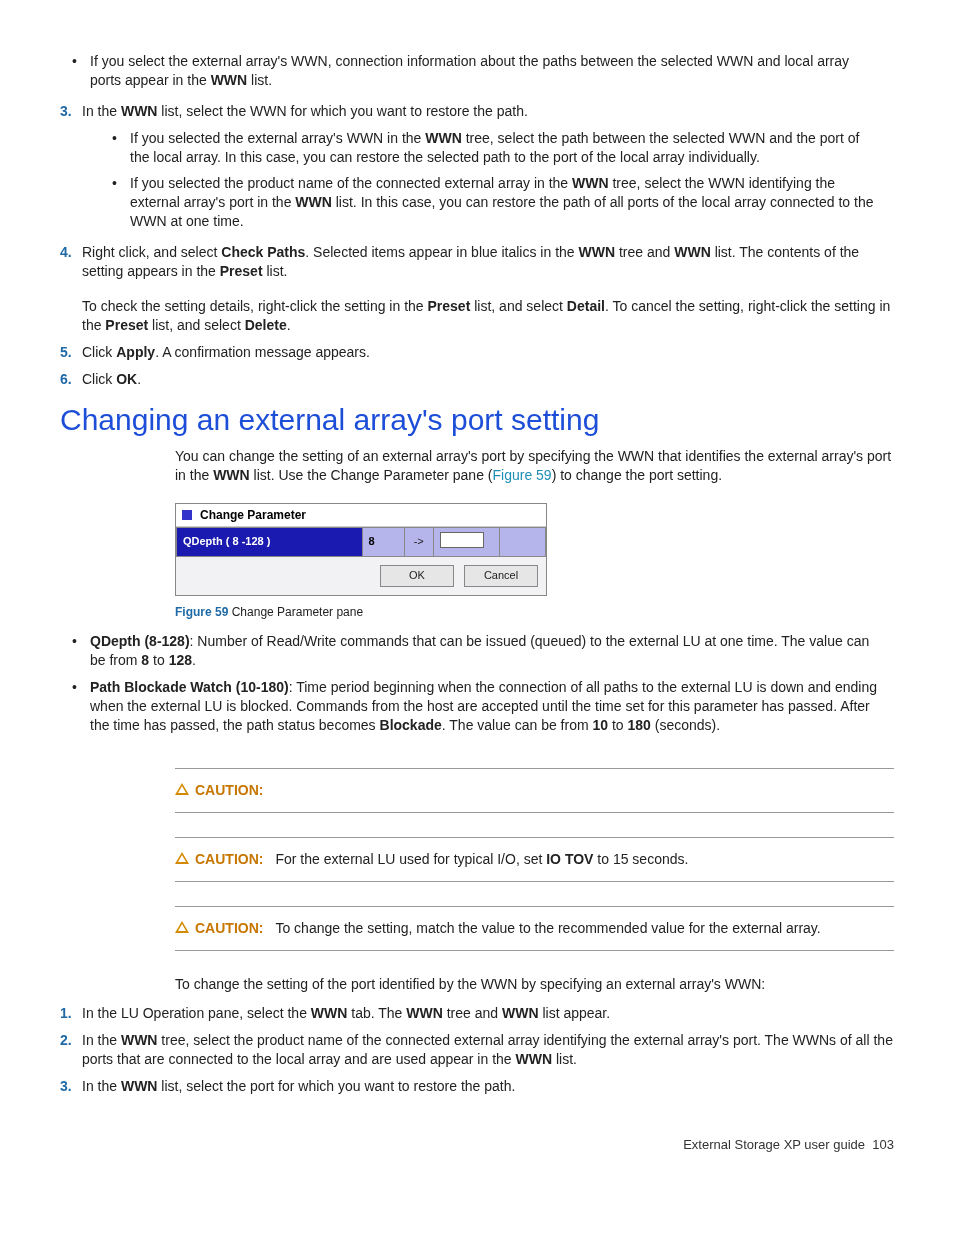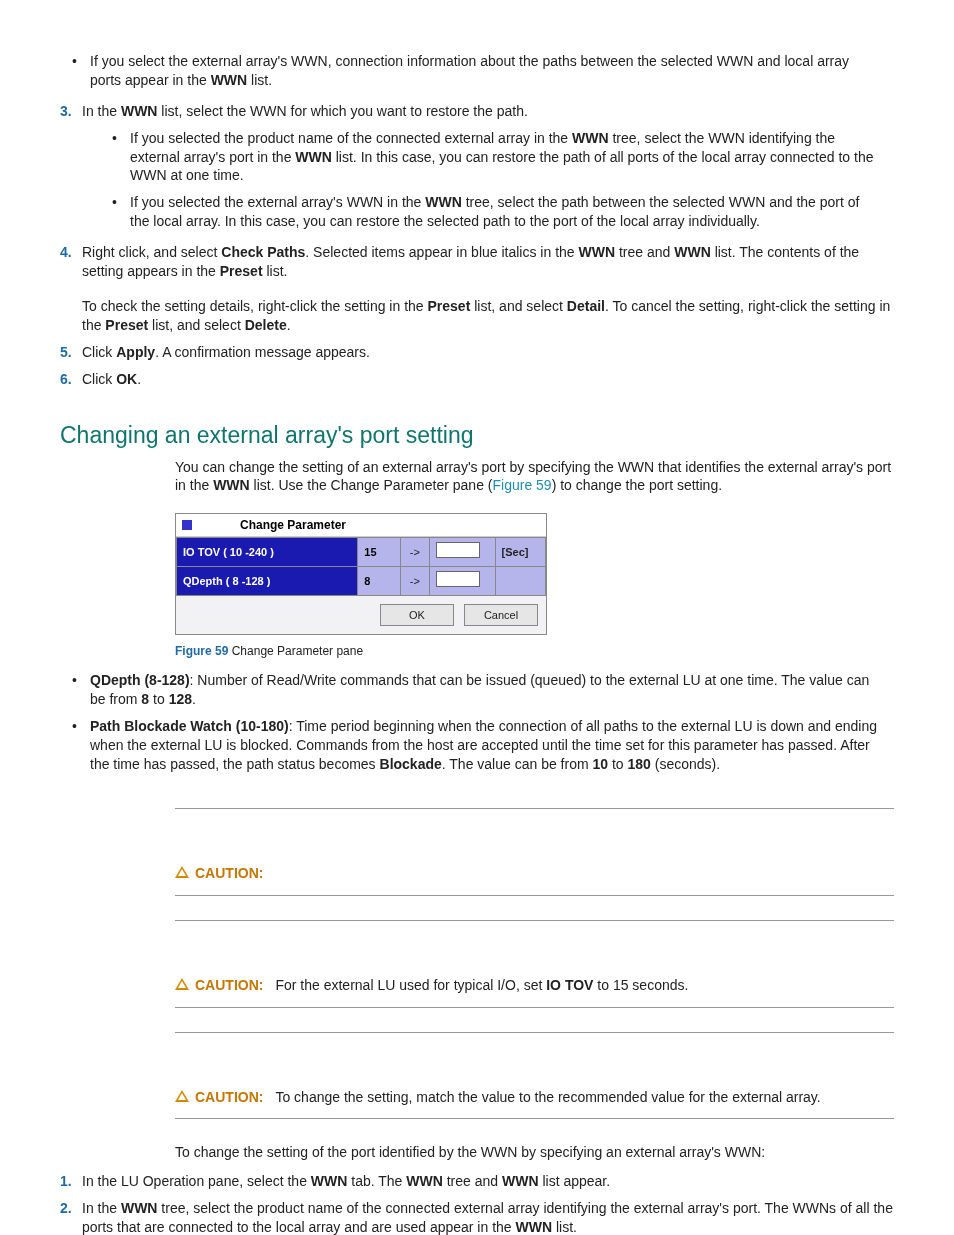--- a/index.html
+++ b/index.html
@@ -6,24 +6,24 @@
     font-family: "Segoe UI", Arial, Helvetica, sans-serif;
     font-size: 14px;
     color: #222;
     background: #fff;
     margin: 0;
     padding: 40px 60px 50px 60px;
     width: 834px;
     line-height: 1.35;
   }
   h2.section-title {
-    color: #0f766e;
+    color: #1d4ed8;
     font-weight: 400;
-    font-size: 23px;
-    margin: 32px 0 6px 0;
+    font-size: 30px;
+    margin: 12px 0 6px 0;
   }
   .content-block { margin-left: 115px; }
   .sub-list { margin-left: 145px; }
   ul.bullets { list-style: none; padding:0; margin:12px; }
   ul.bullets > li { position: relative; padding-left: 18px; margin-bottom: 8px; }
   ul.bullets > li::before {
     content: "•"; position:absolute; left:0; top:0; font-size: 14px;
   }
   ol.steps { list-style: none; padding:0; margin:0; }
   ol.steps > li { position: relative; padding-left: 22px; margin-bottom: 8px; }
@@ -40,21 +40,20 @@
   }
   .cp-title {
     display:flex; align-items:center;
     padding: 3px 6px;
     background: #fff;
     border-bottom: 1px solid #ccc;
     font-weight:700;
     font-size:12px;
     color:#000;
     font-family: Tahoma, Arial, sans-serif;
-    gap: 40px;
   }
   .cp-title .sq { width:10px; height:10px; background:#3333cc; margin-right:8px; }
   table.cp {
     border-collapse: collapse;
     width: 100%;
     font-family: Tahoma, Arial, sans-serif;
     font-size: 11px;
   }
   table.cp td {
     border: 1px solid #888;
@@ -103,21 +102,21 @@
   .fig-caption { margin-left:115px; font-size:12px; }
   .fig-caption .figlabel { color:#1f6aa6; font-weight:700; }
   .bullet-list-terms { margin: 10px 0 0 115px; }
   .caution-block {
     margin: 4px 0 4px 115px;
     border-top: 1px solid #999;
     border-bottom: 1px solid #999;
     padding: 12px 0;
   }
   .caution-block + .caution-gap { height: 16px; }
-  .caution-inner { display:flex; align-items:flex-start;margin-top:43px; }
+  .caution-inner { display:flex; align-items:flex-start; }
   .caution-icon {
     width: 0; height: 0;
     border-left: 7px solid transparent;
     border-right: 7px solid transparent;
     border-bottom: 12px solid #d38a00;
     margin-right: 6px;
     margin-top: 2px;
     position:relative;
   }
   .caution-icon::after {
@@ -143,24 +142,24 @@
   <li>
     <span>If you select the external array's WWN, connection information about the paths between the selected WWN and local array ports appear in the </span><span class="bold">WWN</span><span> list.</span>
   </li>
 </ul>
 
 <ol class="steps content-block">
   <li><span class="num">3.</span>
     <span>In the </span><span class="bold">WWN</span><span> list, select the WWN for which you want to restore the path.</span>
     <ul class="bullets" style="margin-top:8px; margin-left:30px;">
       <li>
-        <span>If you selected the product name of the connected external array in the </span><span class="bold">WWN</span><span> tree, select the WWN identifying the external array's port in the </span><span class="bold">WWN</span><span> list. In this case, you can restore the path of all ports of the local array connected to the WWN at one time.</span>
+        <span>If you selected the external array's WWN in the </span><span class="bold">WWN</span><span> tree, select the path between the selected WWN and the port of the local array. In this case, you can restore the selected path to the port of the local array individually.</span>
       </li>
       <li>
-        <span>If you selected the external array's WWN in the </span><span class="bold">WWN</span><span> tree, select the path between the selected WWN and the port of the local array. In this case, you can restore the selected path to the port of the local array individually.</span>
+        <span>If you selected the product name of the connected external array in the </span><span class="bold">WWN</span><span> tree, select the WWN identifying the external array's port in the </span><span class="bold">WWN</span><span> list. In this case, you can restore the path of all ports of the local array connected to the WWN at one time.</span>
       </li>
     </ul>
   </li>
   <li><span class="num">4.</span>
     <span>Right click, and select </span><span class="bold">Check Paths</span><span>. Selected items appear in blue italics in the </span><span class="bold">WWN</span><span> tree and </span><span class="bold">WWN</span><span> list. The contents of the setting appears in the </span><span class="bold">Preset</span><span> list.</span>
     <div style="margin-top:16px;">
       <span>To check the setting details, right-click the setting in the </span><span class="bold">Preset</span><span> list, and select </span><span class="bold">Detail</span><span>. To cancel the setting, right-click the setting in the </span><span class="bold">Preset</span><span> list, and select </span><span class="bold">Delete</span><span>.</span>
     </div>
   </li>
   <li><span class="num">5.</span>
@@ -178,27 +177,20 @@
 </div>
 
 <div class="figure-wrap">
   <div class="cp-pane">
     <div class="cp-title">
       <span class="sq"></span>
       <span>Change Parameter</span>
     </div>
     <table class="cp">
       <tbody>
-          <tr>
-        <td class="label">IO TOV  ( 10 -240  )</td>
-        <td class="valcell">15</td>
-        <td class="arrowcell">-&gt;</td>
-        <td class="inpcell"><span class="inp"></span></td>
-        <td class="unitcell">[Sec]</td>
-      </tr>
       <tr>
         <td class="label">QDepth  ( 8 -128 )</td>
         <td class="valcell">8</td>
         <td class="arrowcell">-&gt;</td>
         <td class="inpcell"><span class="inp"></span></td>
         <td class="unitcell"></td>
       </tr>
     </tbody>
       </table>
     <div class="cp-btnrow">

